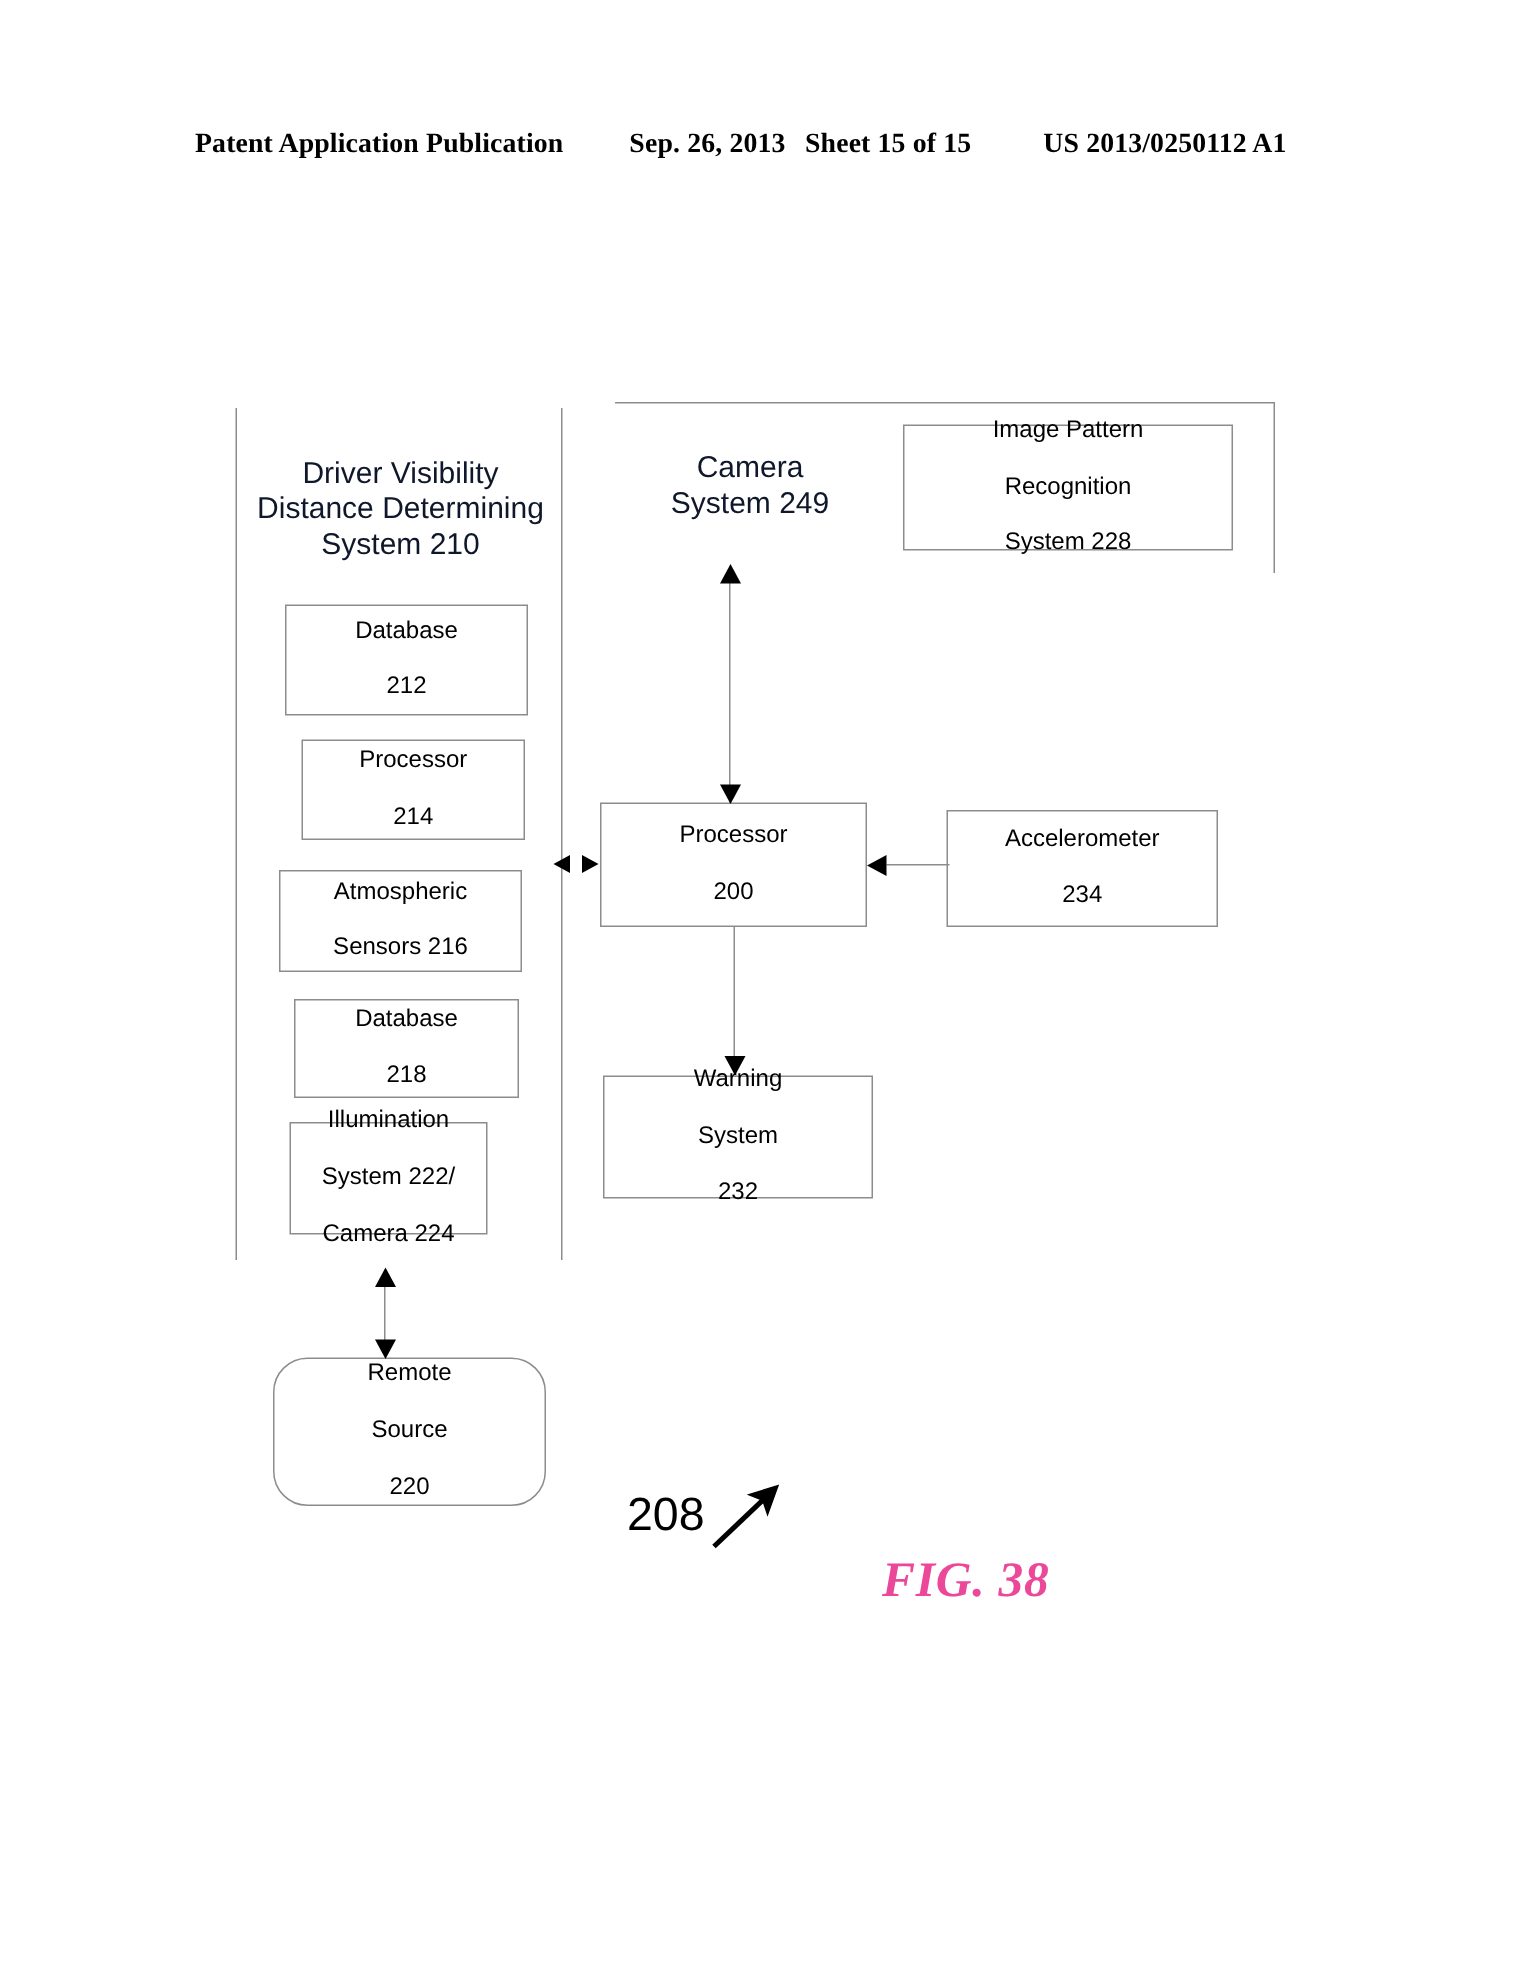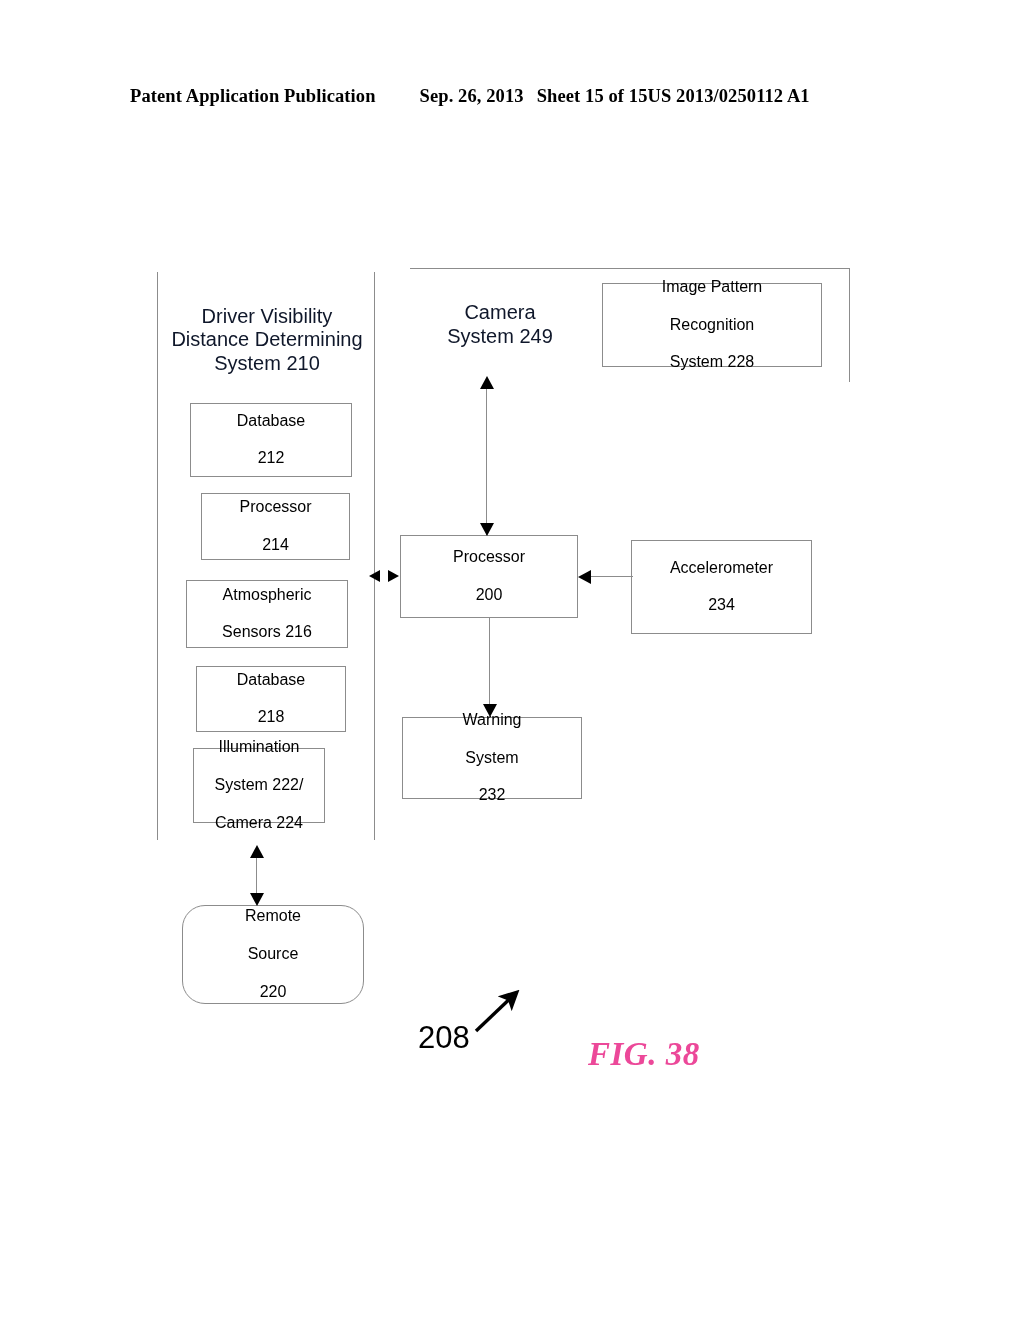--- a/index.html
+++ b/index.html
@@ -29,21 +29,21 @@
     font-family: "Liberation Serif", serif;
     font-weight: bold;
     font-size: 18.5px;
     color: #000000;
     letter-spacing: 0.1px;
     white-space: nowrap;
   }
   #header .h-left   { }
   #header .h-mid    { margin-left: 44px; }
   #header .h-sheet  { margin-left: 13px; }
-  #header .h-right  { }
+  #header .h-right  { margin-left: 48px; }
 
   
   #figure {
     position: absolute;
     left: 0;
     top: 0;
     width: 1024px;
     height: 1320px;
   }
 
@@ -131,21 +131,21 @@
   .arrow-sm-right {
     border-top: 6px solid transparent;
     border-bottom: 6px solid transparent;
     border-left: 11px solid #000000;
   }
 
   
   #ref-num {
     position: absolute;
     left: 418px;
-    top: 1020px;
+    top: 992px;
     font-family: "Liberation Sans", sans-serif;
     font-size: 31px;
     color: #000000;
   }
   #fig-caption {
     position: absolute;
     left: 588px;
     top: 1036px;
     font-family: "Liberation Serif", serif;
     font-style: italic;
@@ -241,21 +241,21 @@
       </span>
     </div>
 
     <div class="box" style="left:400px; top:535px; width:178px; height:83px;">
       <span>
         <span>Processor</span><br>
         <span>200</span>
       </span>
     </div>
 
-    <div class="box" style="left:631px; top:540px; width:181px; height:94px;">
+    <div class="box" style="left:631px; top:540px; width:181px; height:78px;">
       <span>
         <span>Accelerometer</span><br>
         <span>234</span>
       </span>
     </div>
 
     <div class="box" style="left:402px; top:717px; width:180px; height:82px;">
       <span>
         <span>Warning</span><br>
         <span>System</span><br>

